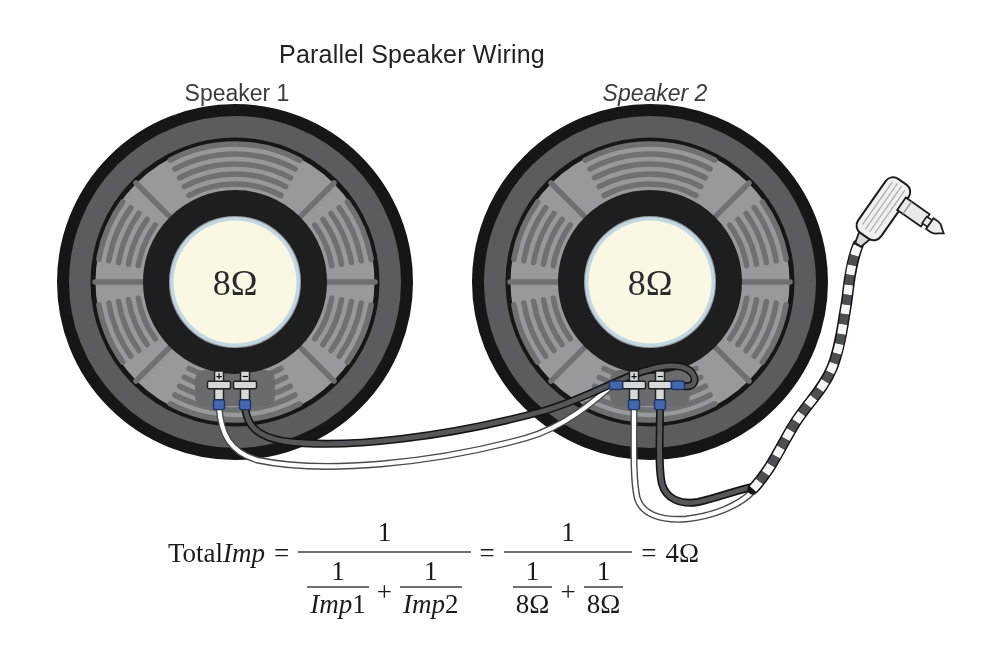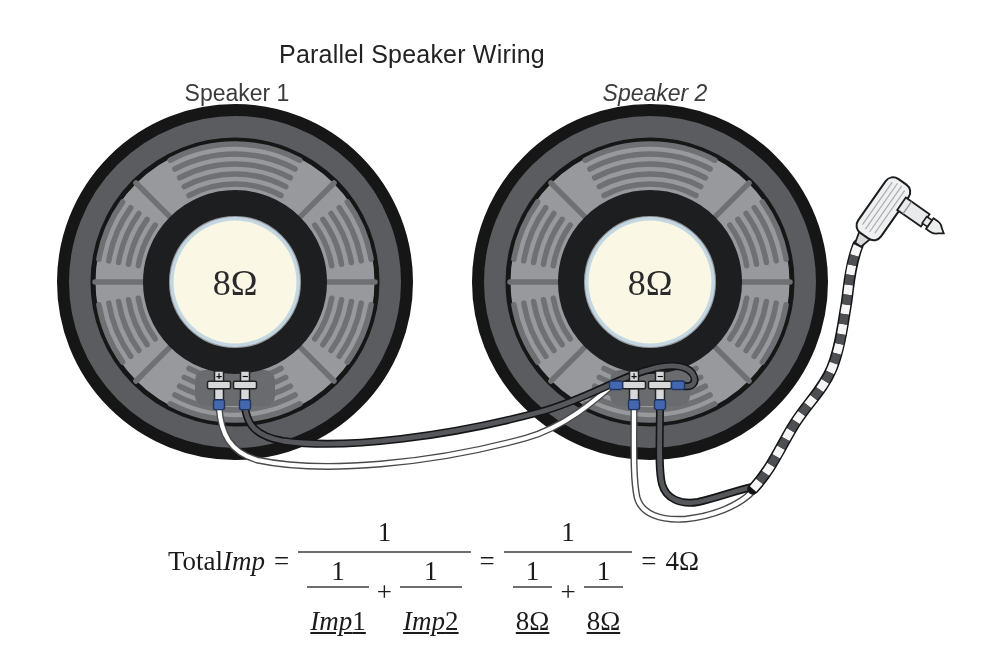--- a/index.html
+++ b/index.html
@@ -19,21 +19,21 @@
   .formula{position:absolute;left:168px;top:486px;display:flex;align-items:center;
            font-family:"Liberation Serif",serif;font-size:27px;color:#1b1b1c;}
   .it{font-style:italic;}
   .eq{margin:0 9px;}
   .bigfrac{display:inline-flex;flex-direction:column;align-items:center;}
   .bnum{padding-top:32px;line-height:1.1;}
   .bden{border-top:2px solid #6e6e70;display:flex;align-items:flex-start;
         padding:4px 9px 0;gap:8px;margin-top:3px;}
   .frac{display:inline-flex;flex-direction:column;align-items:center;}
   .fnum{padding:0 2px;line-height:1.1;}
-  .fden{border-top:2px solid #6e6e70;padding:18px 3px 0;white-space:nowrap;line-height:1.15;text-decoration:underline;}
+  .fden{border-top:2px solid #6e6e70;padding:1px 3px 0;white-space:nowrap;line-height:1.15;}
   .plus{padding-top:22px;line-height:1;}
 </style>
 </head>
 <body>
 
 <div id="canvas">
 
   <div class="title">Parallel Speaker Wiring</div>
   <div class="spk-label" id="spk1-label">Speaker 1</div>
   <div class="spk-label" id="spk2-label">Speaker 2</div>

